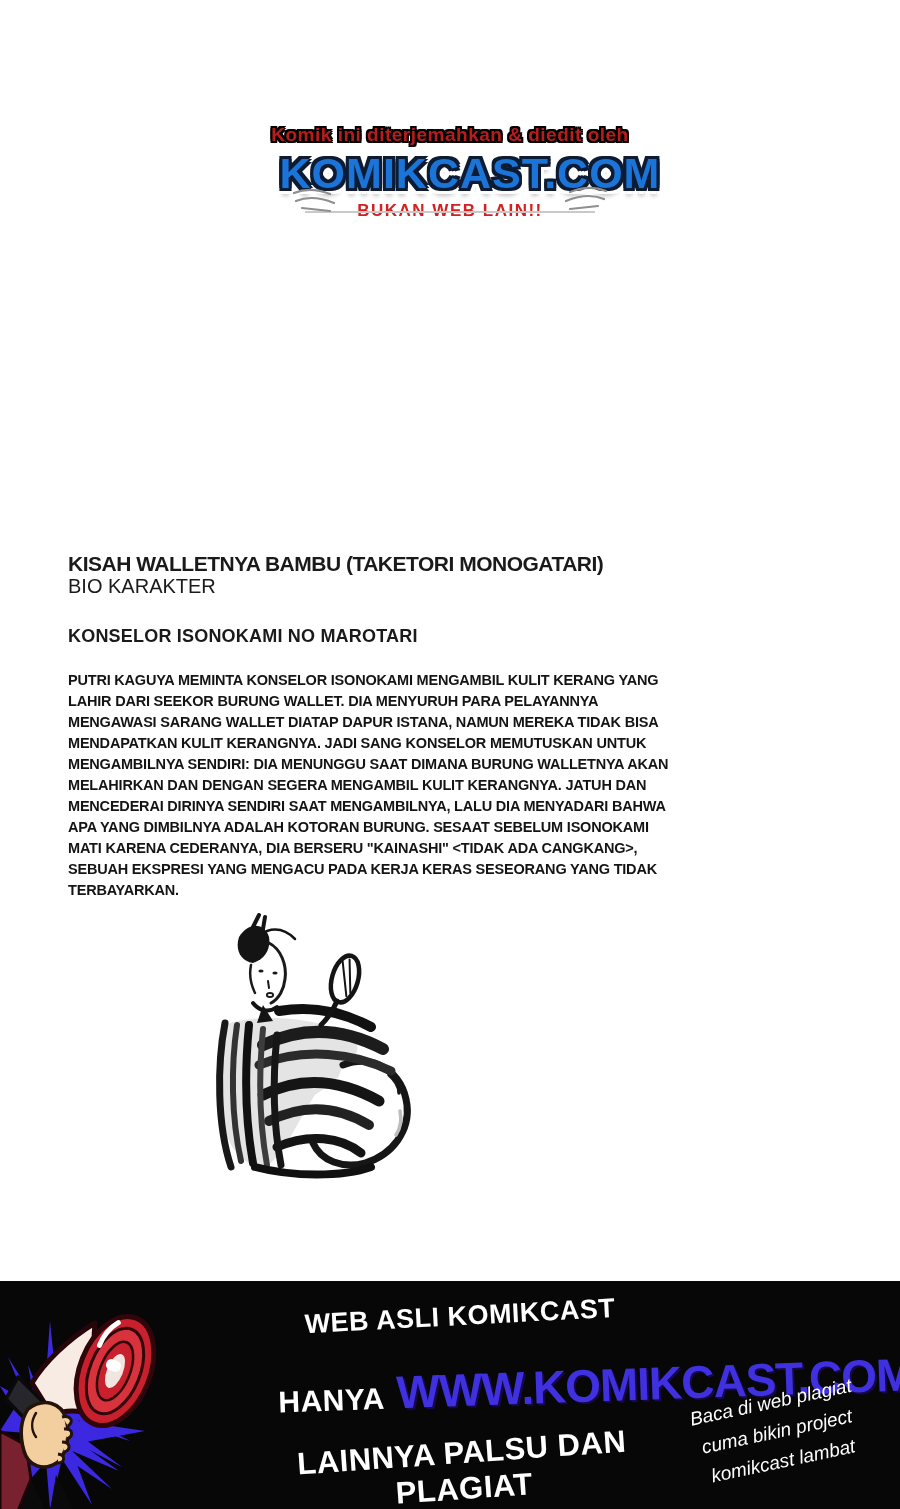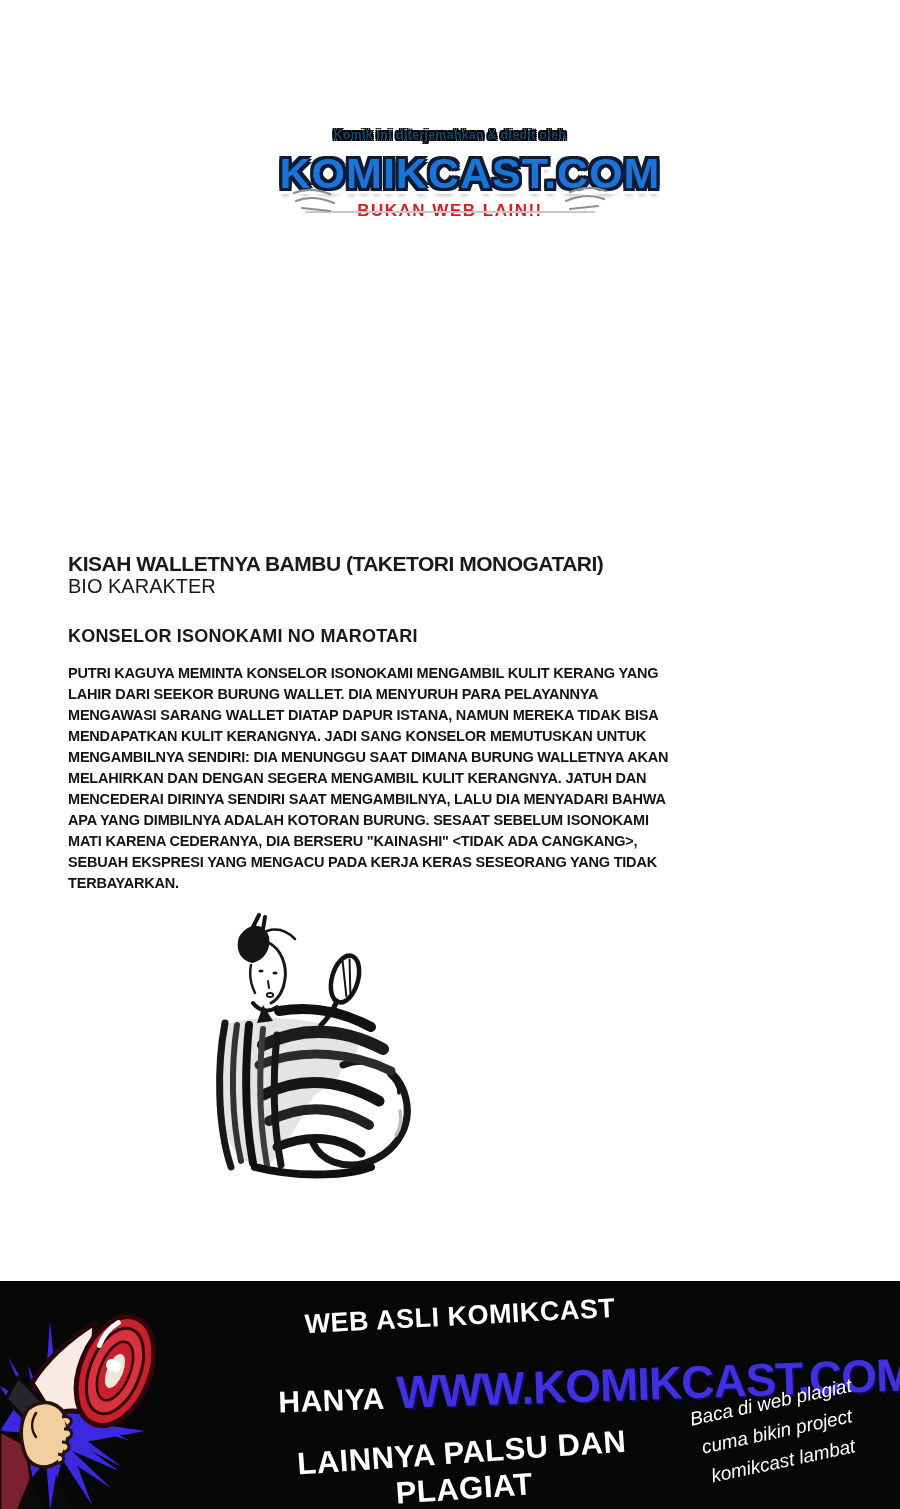--- a/index.html
+++ b/index.html
@@ -3,21 +3,21 @@
 <meta charset="utf-8">
 <style>
   html,body{margin:0;padding:0;}
   body{
     width:900px;height:1509px;position:relative;background:#ffffff;
     font-family:"Liberation Sans", sans-serif;overflow:hidden;color:#1a1a1a;
   }
   
   .logo-block{position:absolute;top:122px;left:0;width:900px;text-align:center;}
   .logo-tagline{
-    font-size:12px;font-weight:bold;color:#0c4a6e;letter-spacing:.5px;line-height:26px;
+    font-size:19px;font-weight:bold;color:#b91c1c;letter-spacing:.5px;line-height:26px;
     text-shadow:-2px -2px 0 #000,0 -2px 0 #000,2px -2px 0 #000,-2px 0 0 #000,
                  2px 0 0 #000,-2px 2px 0 #000,0 2px 0 #000,2px 2px 0 #000;
   }
   .logo-site{
     font-size:43px;font-weight:bold;letter-spacing:1px;line-height:50px;color:#1b74d8;
     text-shadow:-3px -3px 0 #0d1b33,0 -3px 0 #0d1b33,3px -3px 0 #0d1b33,-3px 0 0 #0d1b33,
                  3px 0 0 #0d1b33,-3px 3px 0 #0d1b33,0 3px 0 #0d1b33,3px 3px 0 #0d1b33,
                  -6px -6px 0 #fff,0 -6px 0 #fff,6px -6px 0 #fff,-6px 0 0 #fff,
                  6px 0 0 #fff,-6px 6px 0 #fff,0 6px 0 #fff,6px 6px 0 #fff,
                  0 8px 4px rgba(0,0,0,.25);
@@ -29,21 +29,21 @@
   .scribble.left{left:290px;top:64px;}
   .scribble.right{left:558px;top:62px;}
 
   
   .article{position:absolute;left:68px;top:552px;width:780px;}
   .article-title{font-size:21px;font-weight:bold;letter-spacing:-0.5px;line-height:24px;}
   .article-subtitle{font-size:20px;font-weight:normal;line-height:20px;margin-top:0;}
   .article-heading{font-size:18px;font-weight:bold;letter-spacing:.2px;line-height:20px;margin-top:30px;}
   .article-body{
     font-size:14.5px;font-weight:bold;letter-spacing:-0.2px;line-height:21px;
-    margin-top:17px;white-space:pre-line;color:#141414;
+    margin-top:24px;white-space:pre-line;color:#141414;
   }
 
   
   .illustration{position:absolute;left:193px;top:913px;width:234px;height:280px;}
 
   
   .footer{position:absolute;left:0;top:1281px;width:900px;height:228px;background:#070707;overflow:hidden;}
   .footer .megaphone{position:absolute;left:0;top:0;width:180px;height:230px;}
   .f-line1{
     position:absolute;left:250px;top:20px;width:420px;text-align:center;

